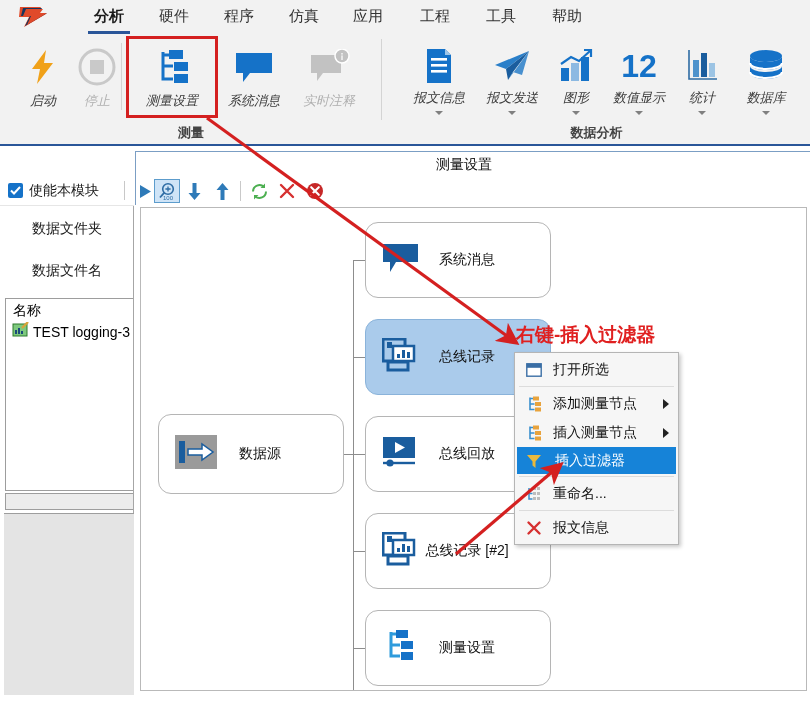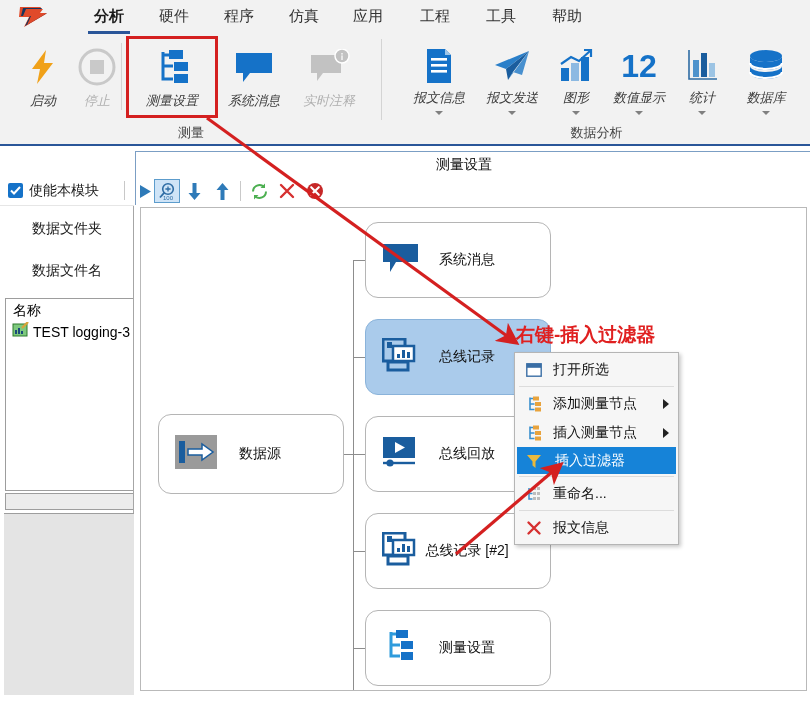--- a/index.html
+++ b/index.html
@@ -35,21 +35,21 @@
   .tab.active::after {
     content:""; position:absolute; left:2px; right:2px; bottom:-2px;
     height:3px; background:#2a5699;
   }
 
   #ribbonbody { position:absolute; left:0; top:33px; width:810px; height:111px; }
 
   .rgroup { position:absolute; top:0; height:111px; }
   .rgroup .gtitle {
     position:absolute; bottom:2px; left:0; right:0; text-align:center;
-    font-size:13px; color:#444;
+    font-size:13px; color:#444;font-weight:bold;
   }
   .rgroup .gsep {
     position:absolute; top:6px; bottom:24px; right:0; width:1px; background:#d4d4d4;
   }
 
   .rbtn {
     position:absolute; top:4px; width:62px; height:78px;
     display:flex; flex-direction:column; align-items:center; cursor:default;
   }
   .rbtn .ricon { height:44px; display:flex; align-items:center; justify-content:center; margin-top:8px;}

